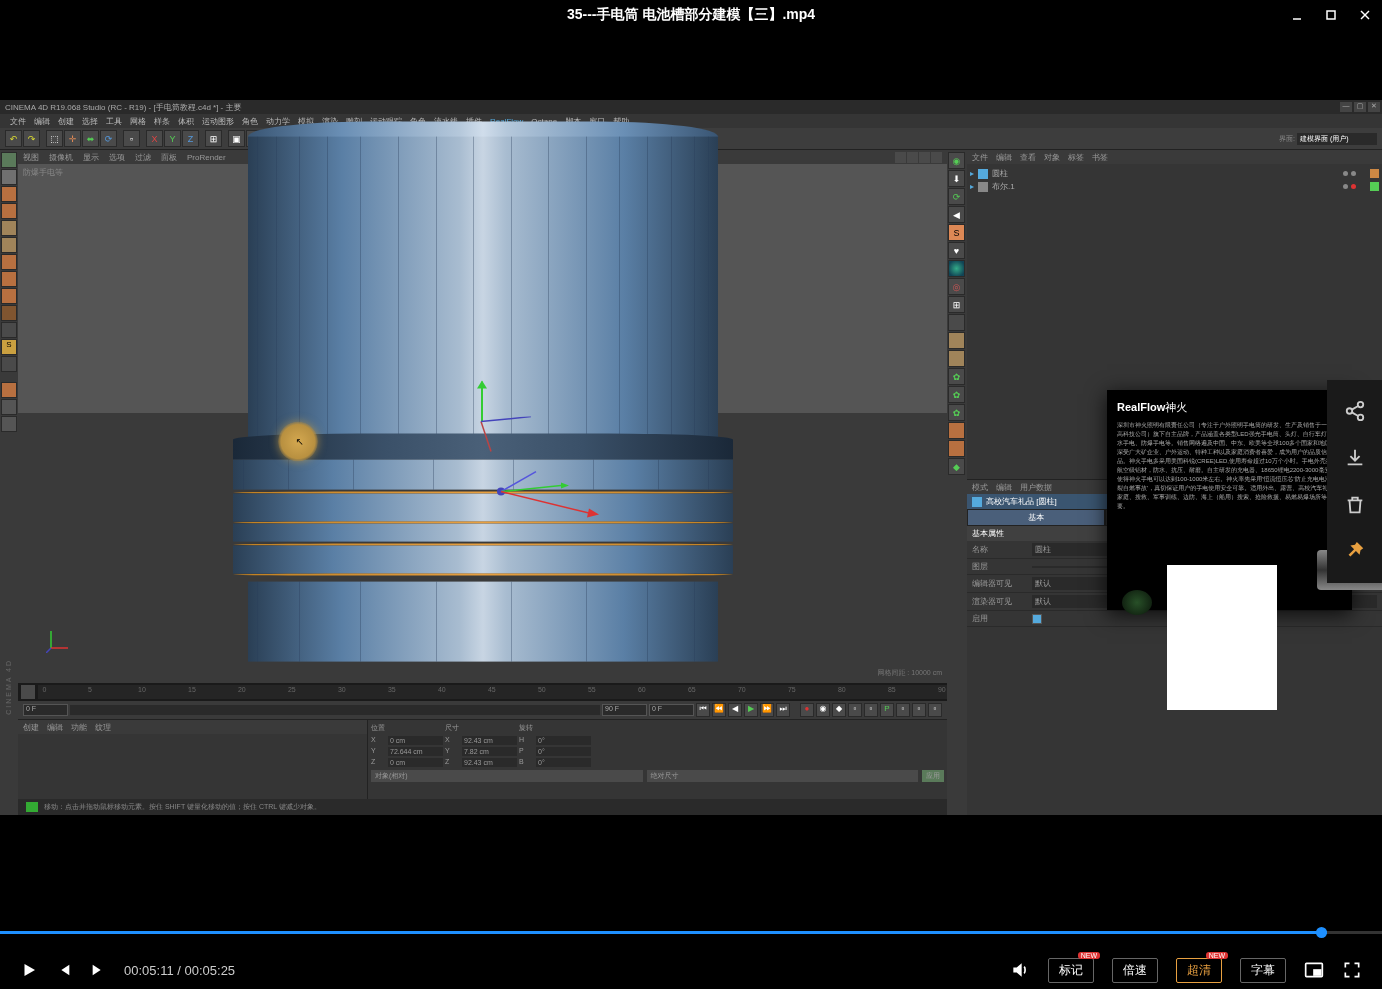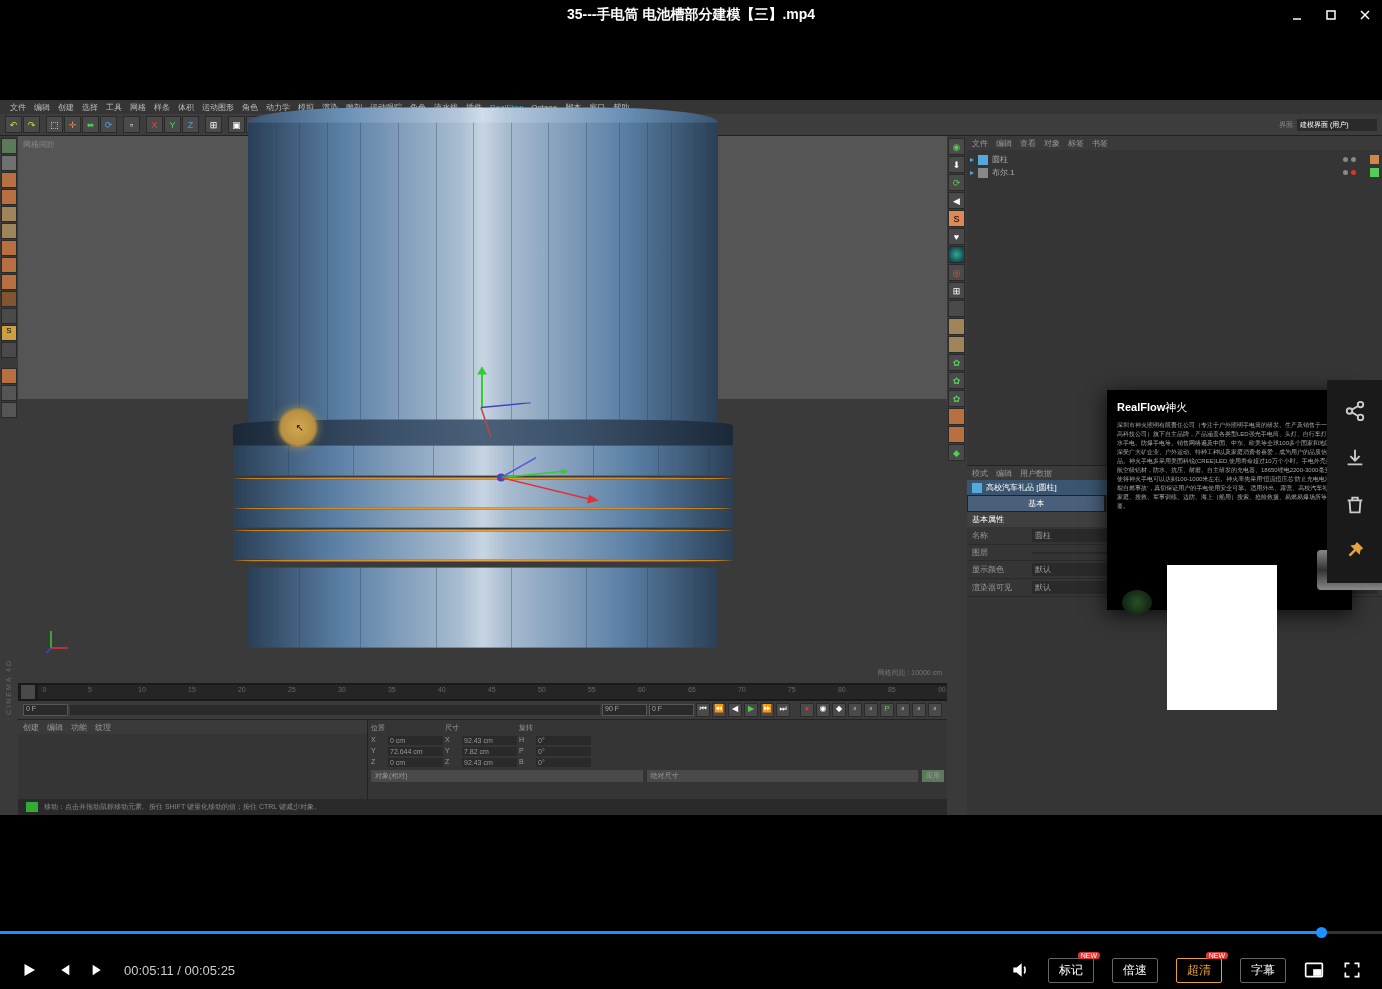--- a/index.html
+++ b/index.html
@@ -156,20 +156,28 @@
           <line x1="2" y1="2" x2="10" y2="10" stroke="#fff" stroke-width="1.5"></line>
           <line x1="10" y1="2" x2="2" y2="10" stroke="#fff" stroke-width="1.5"></line>
         </svg>
       </div>
   </div>
 </div>
 
 <div class="letterbox-top"></div>
 
 <div class="c4d-app">
+  <div class="c4d-titlebar">
+    <span>CINEMA 4D R19.068 Studio (RC - R19) - [手电筒教程.c4d *] - 主要</span>
+    <div class="c4d-win-controls">
+      <div class="c4d-win-btn">—</div>
+      <div class="c4d-win-btn">▢</div>
+      <div class="c4d-win-btn">✕</div>
+    </div>
+  </div>
   <div class="c4d-menubar">
     <span>文件</span>
     <span>编辑</span>
     <span>创建</span>
     <span>选择</span>
     <span>工具</span>
     <span>网格</span>
     <span>样条</span>
     <span>体积</span>
     <span>运动图形</span>
@@ -247,22 +255,37 @@
       <div class="lt-btn"></div>
       <div class="lt-btn gold" style="color:#000;font-size:8px;text-align:center;">S</div>
       <div class="lt-btn"></div>
       <div style="height:8px;"></div>
       <div class="lt-btn orange"></div>
       <div class="lt-btn" style="background:#555;"></div>
       <div class="lt-btn" style="background:#555;"></div>
     </div>
 
     <div class="viewport-area">
+      <div class="vp-tabs">
+        <span>视图</span>
+        <span>摄像机</span>
+        <span>显示</span>
+        <span>选项</span>
+        <span>过滤</span>
+        <span>面板</span>
+        <span>ProRender</span>
+        <div class="vp-tab-icons">
+          <div class="vp-tab-icon"></div>
+          <div class="vp-tab-icon"></div>
+          <div class="vp-tab-icon"></div>
+          <div class="vp-tab-icon"></div>
+        </div>
+      </div>
       <div class="viewport">
-        <span class="vp-label">网格间距</span>
+        <span class="vp-label">防爆手电等</span>
         <span class="vp-grid">网格间距 : 10000 cm</span>
 
         <div class="model">
           <div class="cylinder-top-cap"></div>
           <div class="cylinder-body">
             <div class="wire" style="left:2%"></div>
               <div class="wire" style="left:6%"></div>
               <div class="wire" style="left:11%"></div>
               <div class="wire" style="left:17%"></div>
               <div class="wire" style="left:24%"></div>
@@ -510,26 +533,30 @@
           <div style="background:#404040;padding:2px 5px;font-size:8px;">基本属性</div>
           <div class="attr-row">
               <span class="attr-label">名称</span>
               <div class="attr-value">圆柱</div>
             </div>
           <div class="attr-row">
               <span class="attr-label">图层</span>
               <div class="attr-value"></div>
             </div>
           <div class="attr-row">
-              <span class="attr-label">显示颜色</span>
+              <span class="attr-label">编辑器可见</span>
               <div class="attr-value">默认</div>
             </div>
           <div class="attr-row">
               <span class="attr-label">渲染器可见</span>
               <div class="attr-value">默认</div>
+            </div>
+          <div class="attr-row">
+              <span class="attr-label">启用</span>
+              <div class="attr-chk" style="background:#5ad;"></div>
             </div>
         </div>
       </div>
     </div>
   </div>
   <div class="c4d-brand">CINEMA 4D</div>
 </div>
 
 <div class="letterbox-bottom"></div>
 

